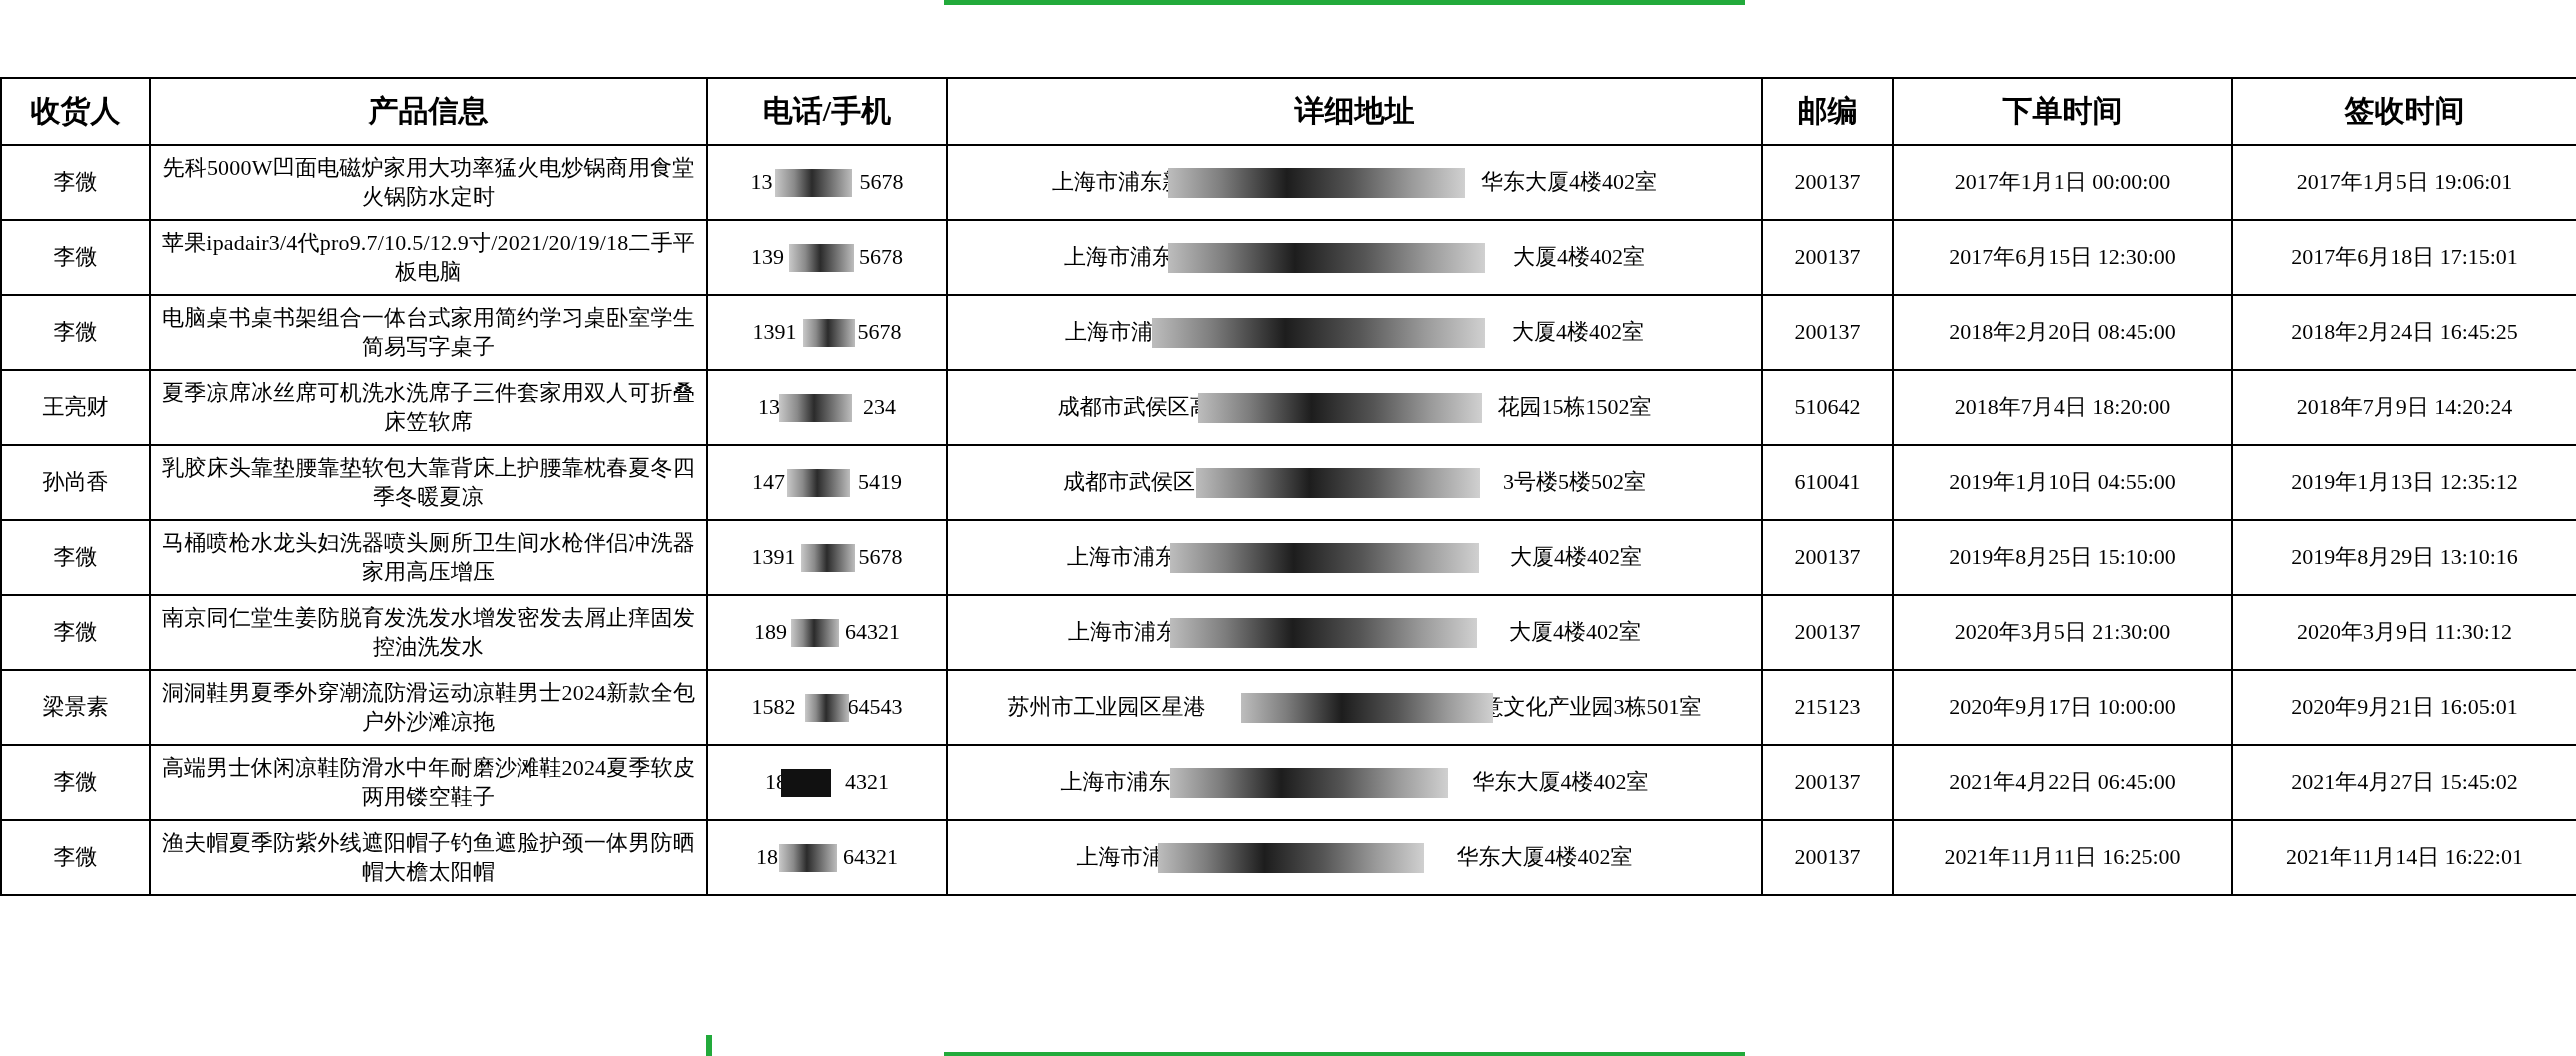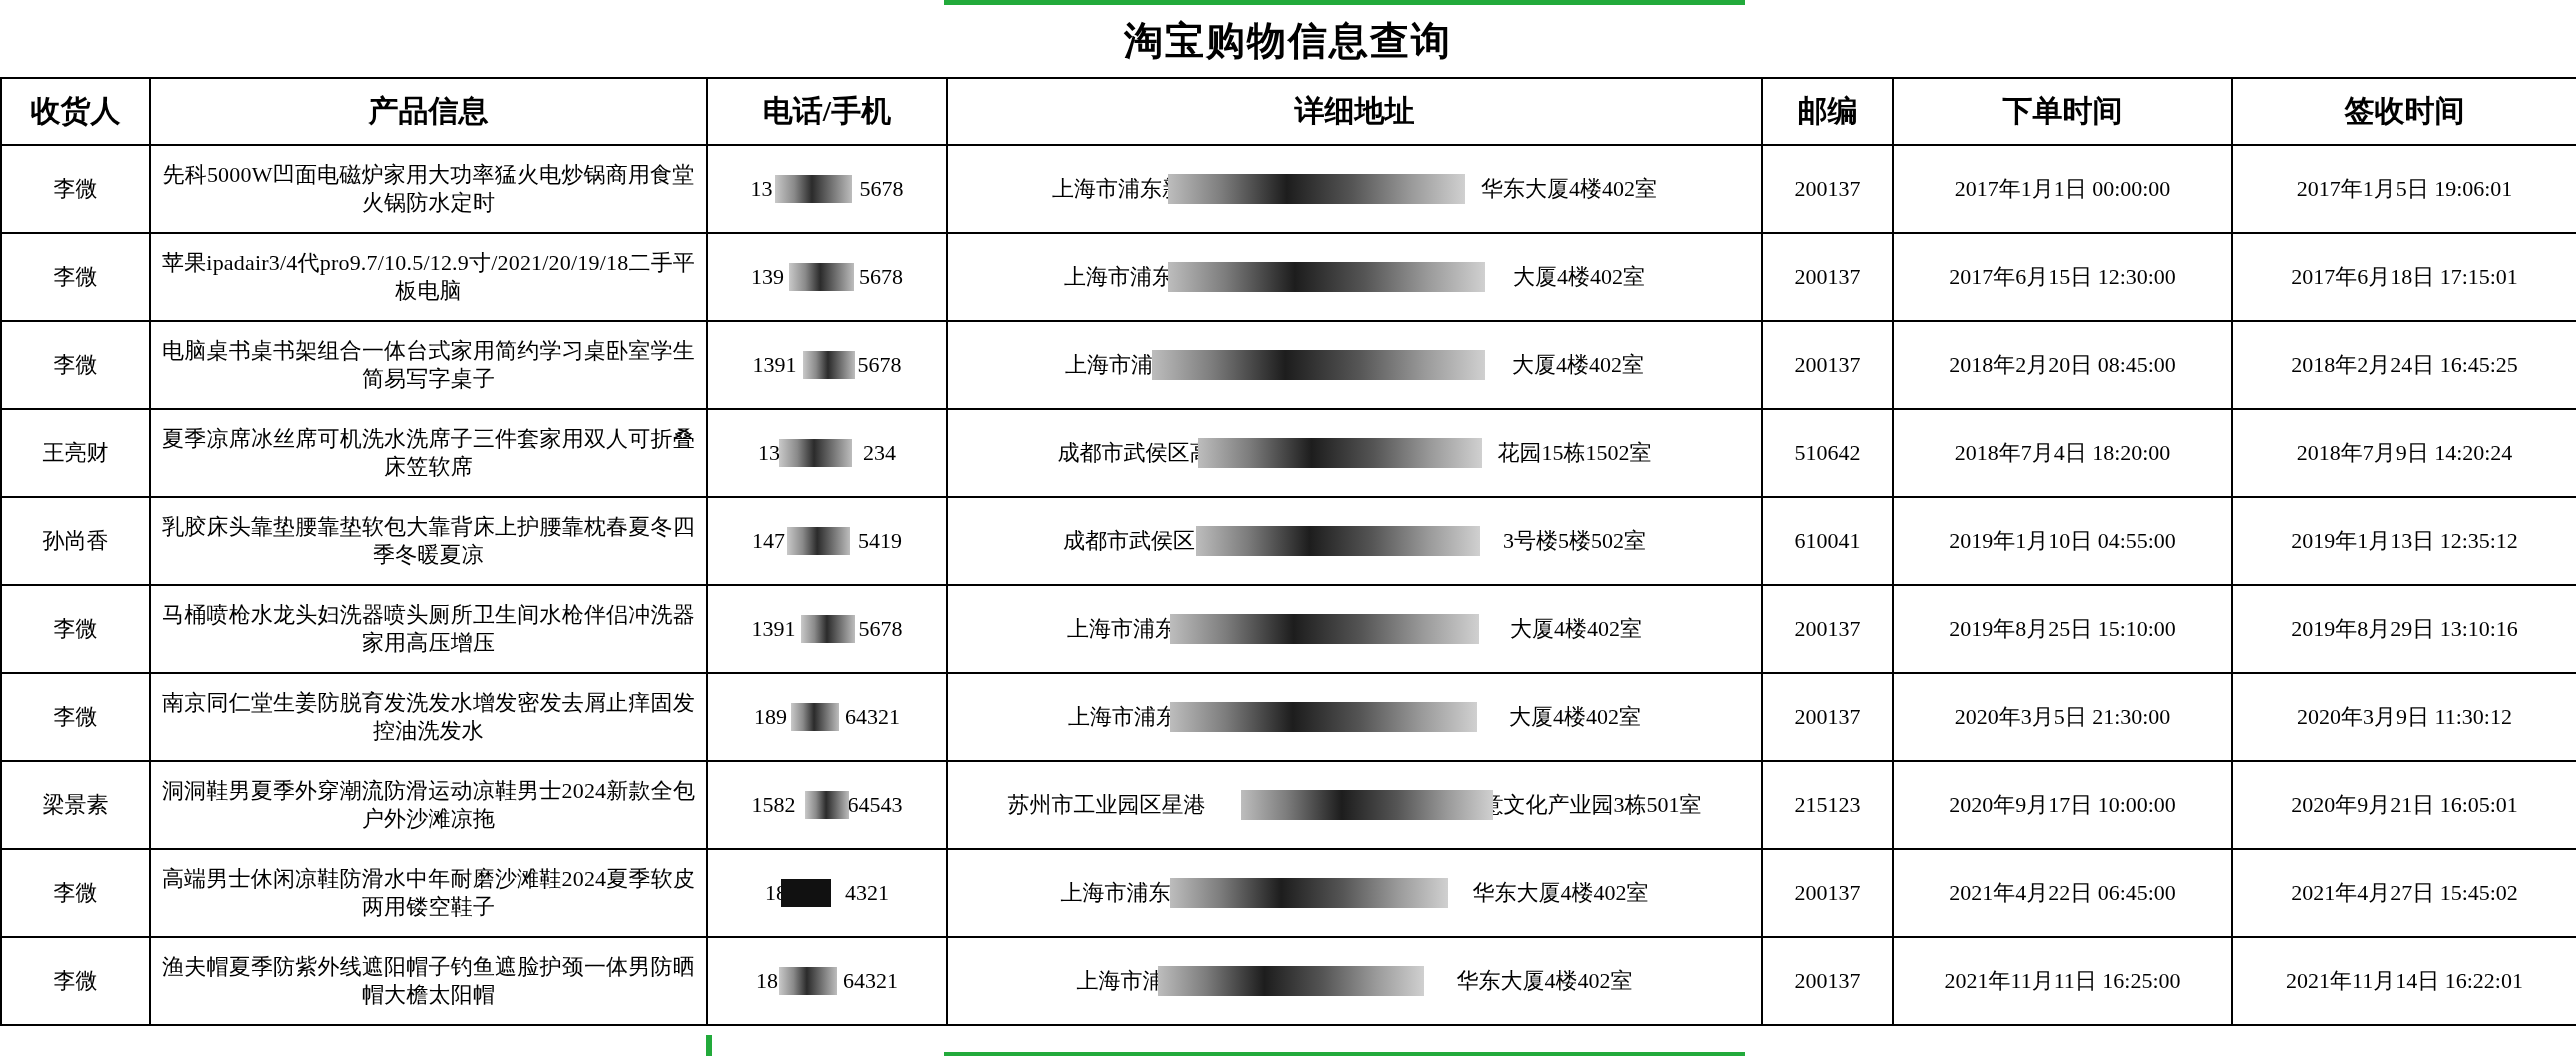--- a/index.html
+++ b/index.html
@@ -71,21 +71,21 @@
   col.c-order     { width: 339px; }
   col.c-sign      { width: 345px; }
 
   td.recipient { font-size: 25px; }
   td.product   { font-size: 22px; letter-spacing: 0.2px; }
   td.phone     { font-size: 23px; position: relative; }
   td.address   { font-size: 25px; position: relative; }
   td.zip       { font-size: 23px; }
   td.order, td.sign { font-size: 22px; margin-left: 36px; }
 
-  tr.row { height: 88px; }
+  tr.row { height: 75px; }
 
   .phone-mask {
     position: absolute;
     left: 67px;
     top: 50%;
     transform: translateY(-50%);
     width: 77px;
     height: 28px;
     background: linear-gradient(90deg,#c9c9c9 0%,#8a8a8a 25%,#2b2b2b 48%,#6e6e6e 72%,#bdbdbd 100%);
   }
@@ -115,21 +115,20 @@
     background: #22aa3b;
   }
 </style>
 </head>
 <body>
 
 <div class="page">
 
   <div class="top-accent"></div>
 
-  <div class="title">淘宝购物信息查询</div>
 
   <table class="grid">
     <colgroup>
       <col class="c-recipient">
       <col class="c-product">
       <col class="c-phone">
       <col class="c-address">
       <col class="c-zip">
       <col class="c-order">
       <col class="c-sign">

